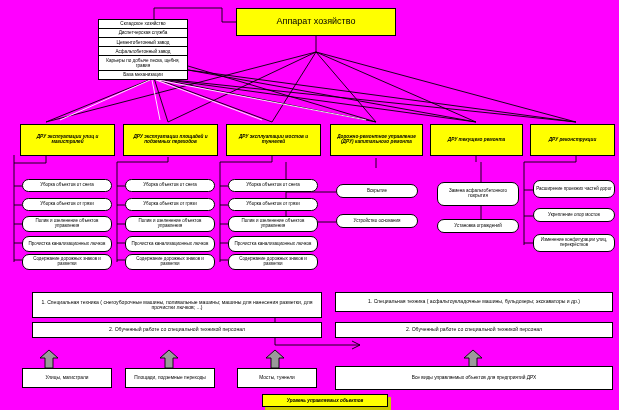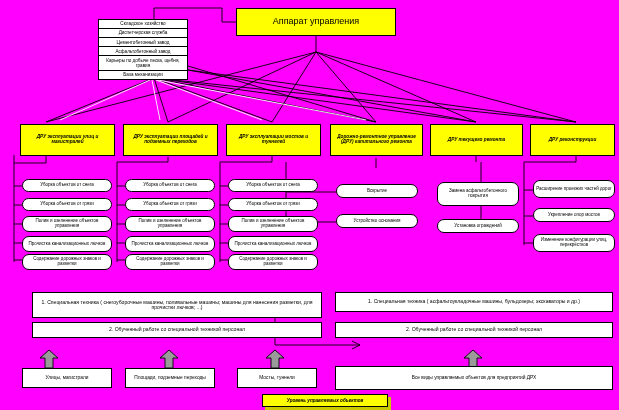--- a/index.html
+++ b/index.html
@@ -128,21 +128,21 @@
 
   <div class="stack">
     <div class="row">Складское хозяйство</div>
     <div class="row">Диспетчерская служба</div>
     <div class="row">Цементобетонный завод</div>
     <div class="row">Асфальтобетонный завод</div>
     <div class="row">Карьеры по добыче песка, щебня, гравия</div>
     <div class="row">База механизации</div>
   </div>
 
-  <div class="box yellow title-box">Аппарат управления</div>
+  <div class="box yellow title-box">Аппарат хозяйство</div>
 
   <div class="box yellow dept" style="left:20px;top:124px;width:95px;">ДРУ эксплуатации улиц  и магистралей</div>
   <div class="box yellow dept" style="left:123px;top:124px;width:95px;">ДРУ эксплуатации площадей и подземных переходов</div>
   <div class="box yellow dept" style="left:226px;top:124px;width:95px;">ДРУ эксплуатации мостов и туннелей</div>
   <div class="box yellow dept" style="left:330px;top:124px;width:93px;">Дорожно-ремонтное управление (ДРУ) капитального ремонта</div>
   <div class="box yellow dept" style="left:430px;top:124px;width:93px;">ДРУ текущего ремонта</div>
   <div class="box yellow dept" style="left:530px;top:124px;width:85px;">ДРУ реконструкции</div>
 
   <div class="box wbox" style="left:22px;top:179px;width:90px;height:13px;">Уборка объектов от снега</div>
   <div class="box wbox" style="left:22px;top:198px;width:90px;height:13px;">Уборка объектов от грязи</div>

